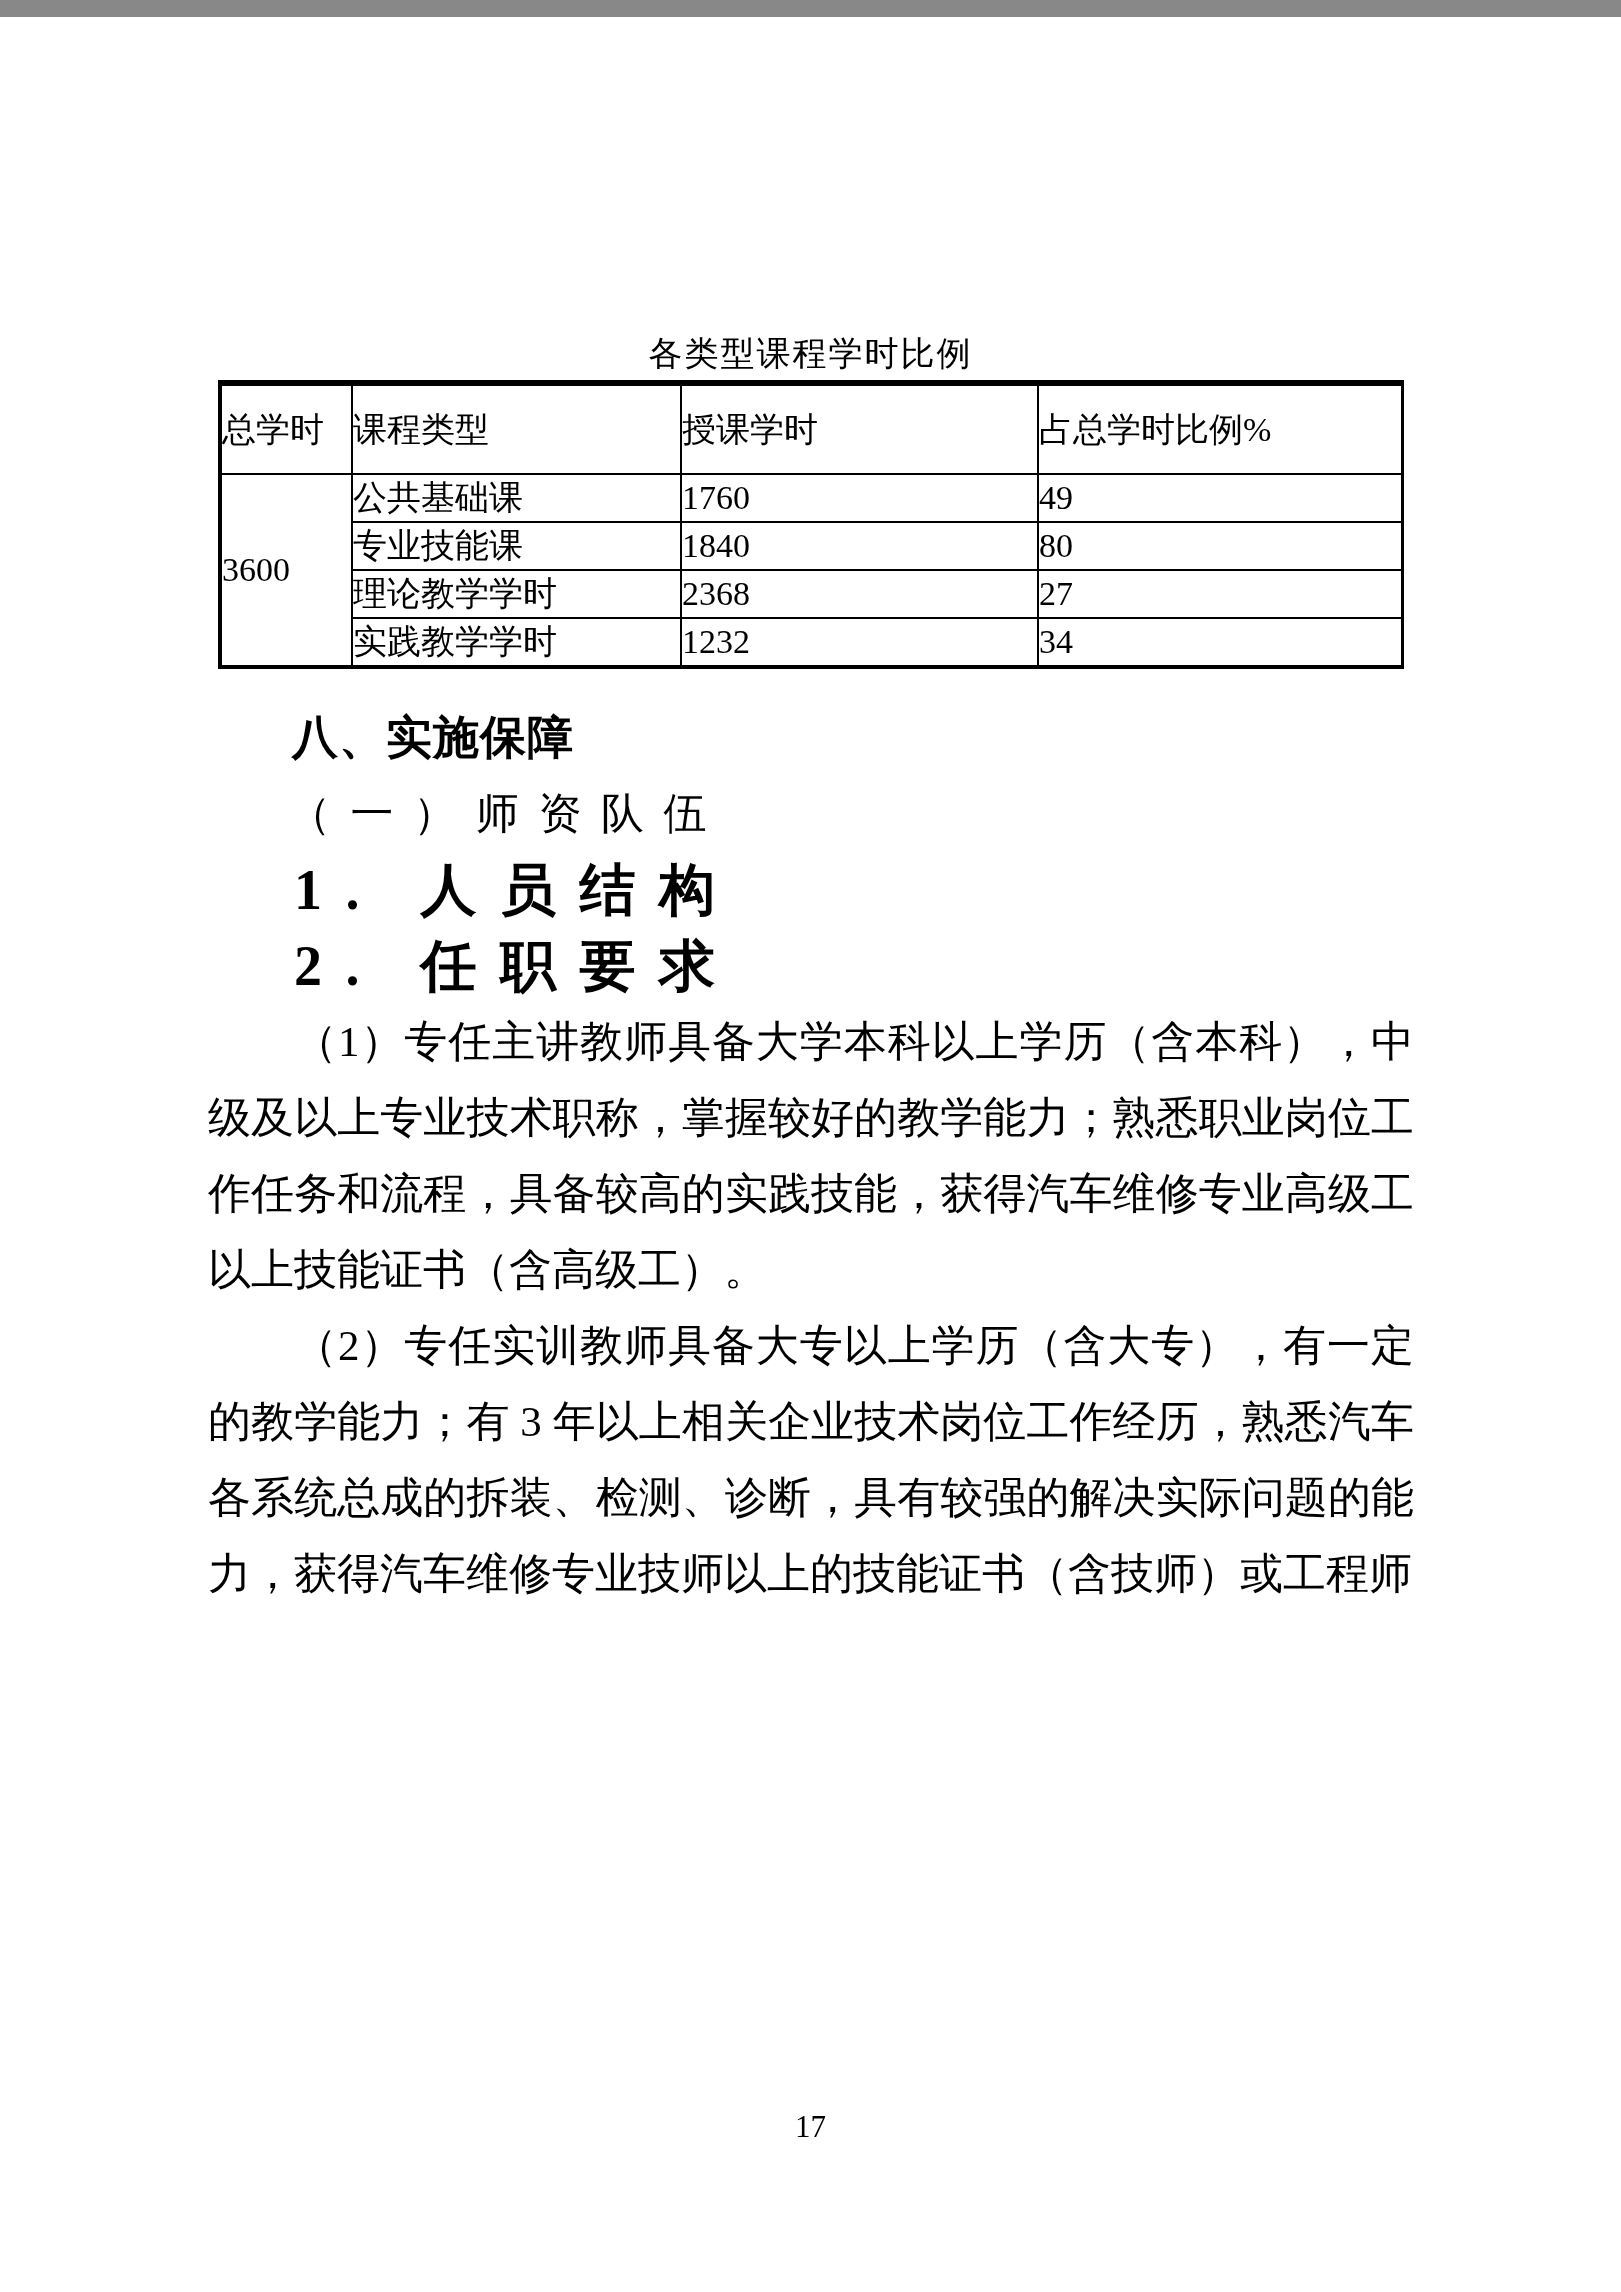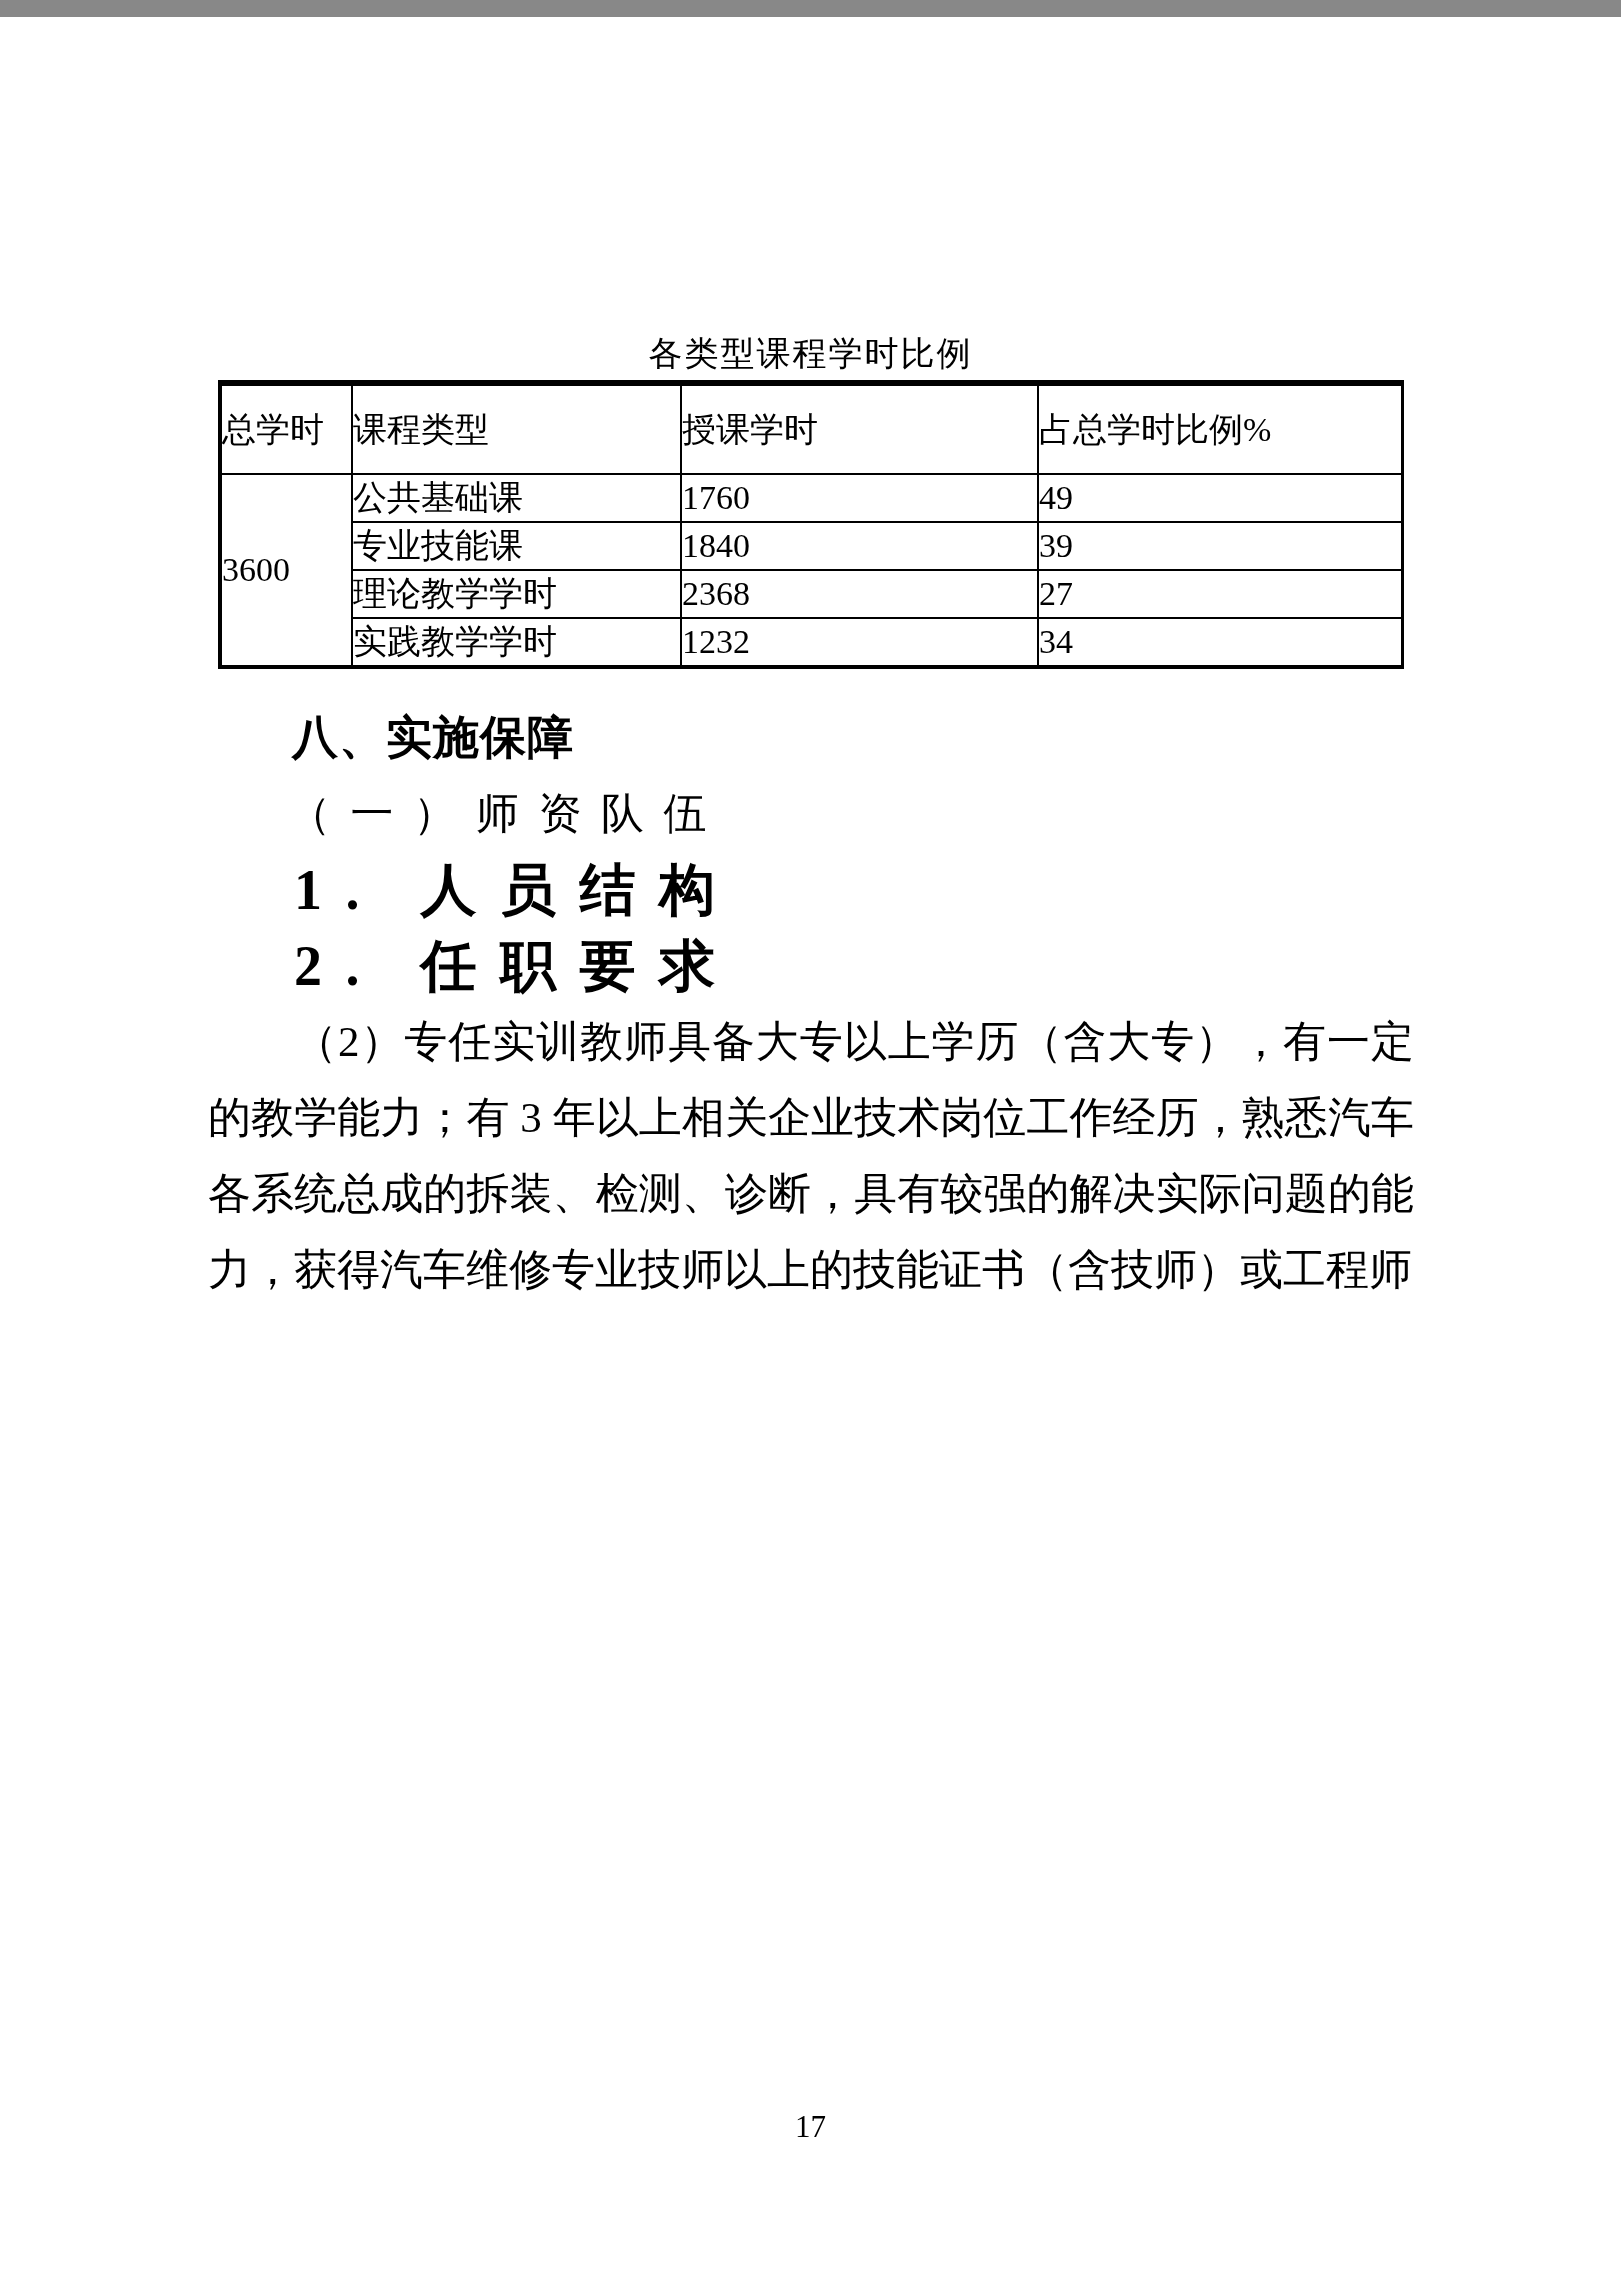--- a/index.html
+++ b/index.html
@@ -112,39 +112,40 @@
       </tr>
       <tr class="data">
         <td rowspan="4">3600</td>
         <td>公共基础课</td>
         <td>1760</td>
         <td>49</td>
       </tr>
       <tr class="data">
         <td>专业技能课</td>
         <td>1840</td>
-        <td>39</td>
+        <td>80</td>
       </tr>
       <tr class="data">
         <td>理论教学学时</td>
         <td>2368</td>
         <td>27</td>
       </tr>
       <tr class="data">
         <td>实践教学学时</td>
         <td>1232</td>
         <td>34</td>
       </tr>
     </tbody>
   </table>
 
   <div class="text-block">
     <div class="h-main">八、实施保障</div>
     <div class="h-sub">（一）师资队伍</div>
     <div class="h-num">1. 人员结构</div>
     <div class="h-num">2. 任职要求</div>
+    <p class="para">（1）专任主讲教师具备大学本科以上学历（含本科），中级及以上专业技术职称，掌握较好的教学能力；熟悉职业岗位工作任务和流程，具备较高的实践技能，获得汽车维修专业高级工以上技能证书（含高级工）。</p>
     <p class="para">（2）专任实训教师具备大专以上学历（含大专），有一定的教学能力；有 3 年以上相关企业技术岗位工作经历，熟悉汽车各系统总成的拆装、检测、诊断，具有较强的解决实际问题的能力，获得汽车维修专业技师以上的技能证书（含技师）或工程师</p>
   </div>
 
   <div class="page-number">17</div>
 
 </div>
 
 
 </body></html>

